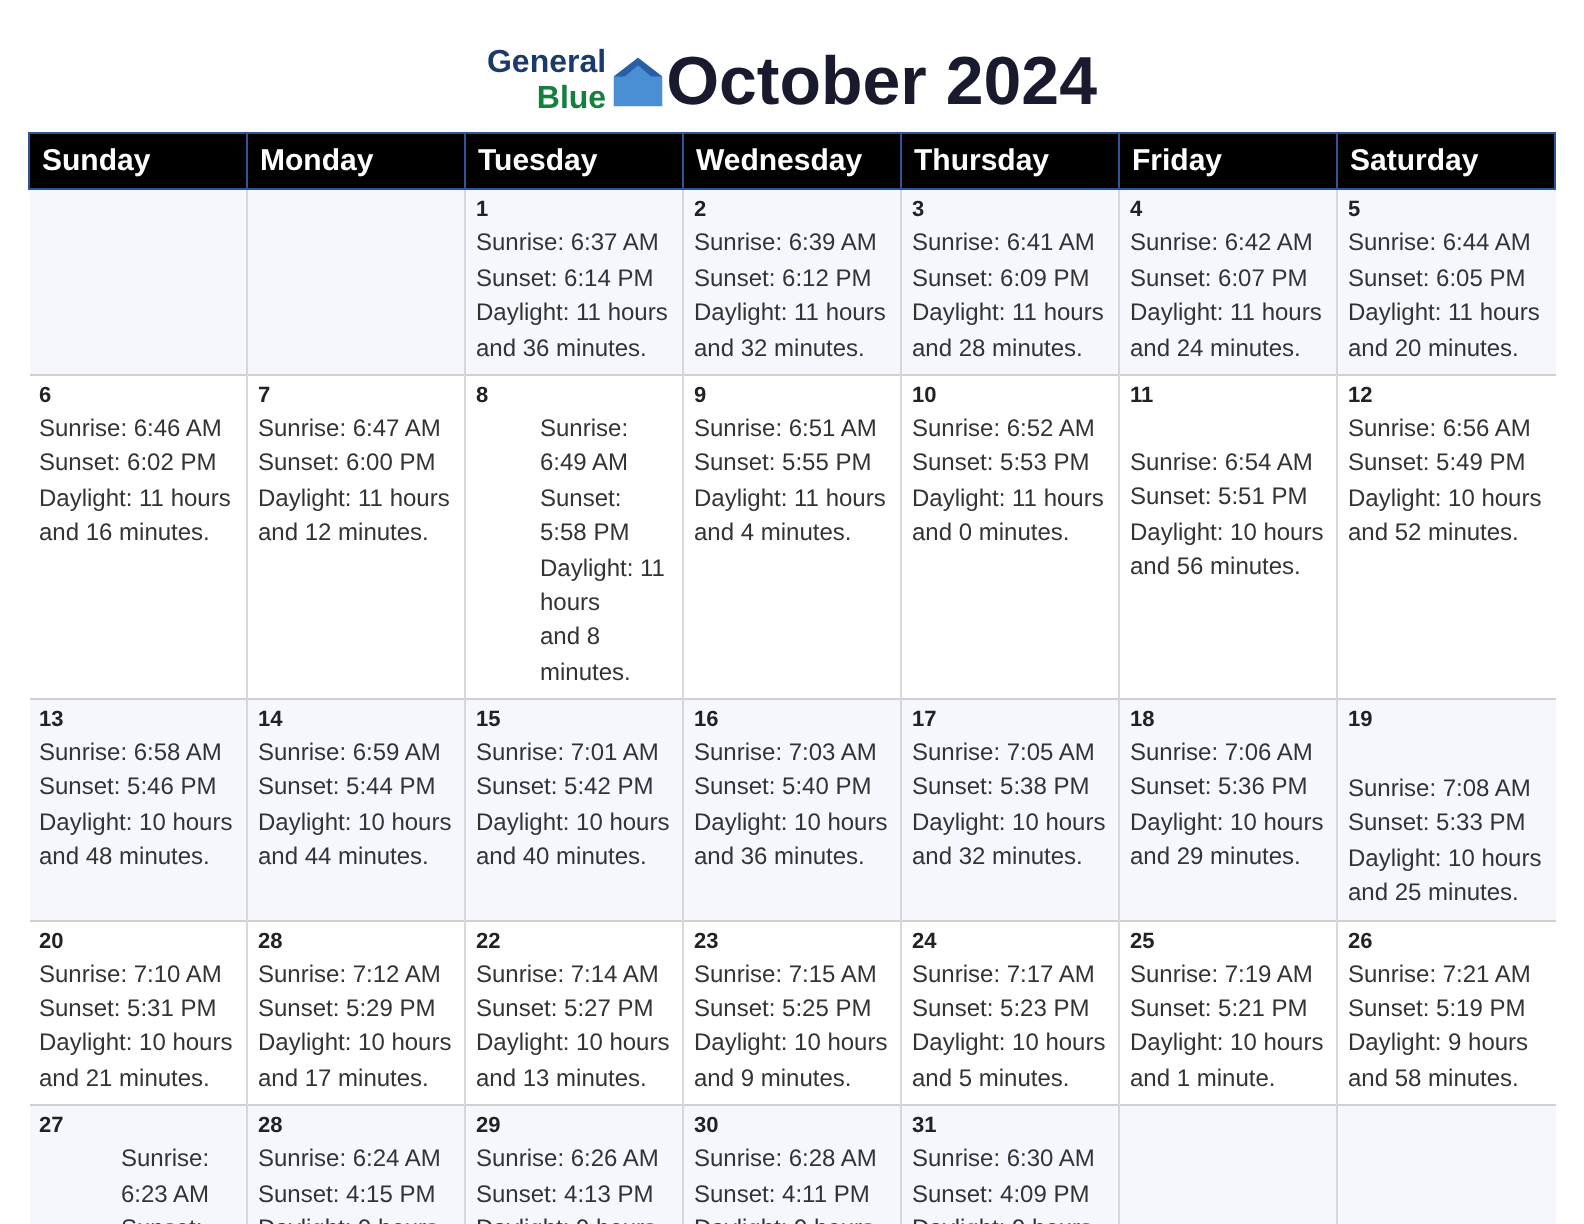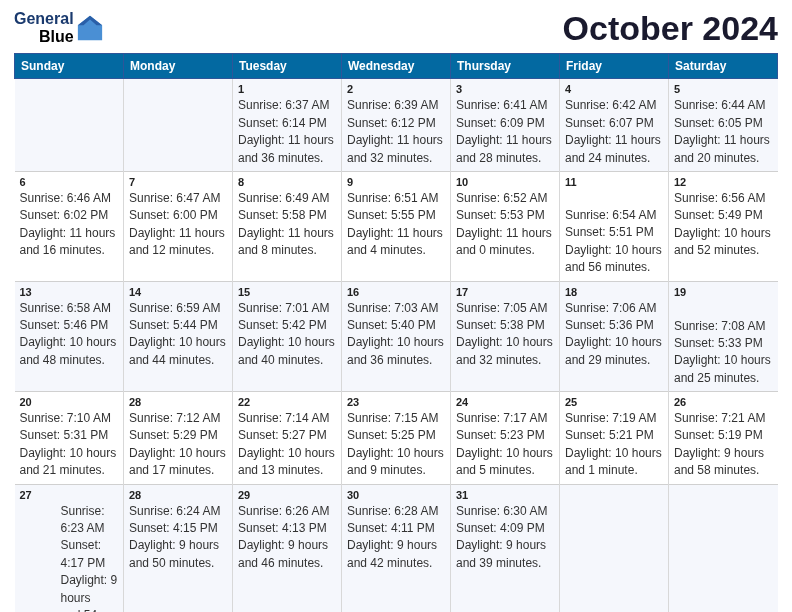--- a/index.html
+++ b/index.html
@@ -12,23 +12,24 @@
     }
     .page {
       width: 792px;
       height: 612px;
       padding: 10px 14px;
       display: flex;
       flex-direction: column;
     }
     .header {
       display: flex;
-      justify-content: space-between;
+      justify-content: center;
       align-items: flex-start;
       margin-bottom: 6px;
+      margin-top: 13px;
     }
     .logo {
       display: flex;
       align-items: center;
     }
     .logo-icon {
       width: 28px;
       height: 28px;
       margin-left: 2px;
     }
@@ -44,23 +45,23 @@
     .subtitle {
       font-size: 14px;
       color: #555;
     }
     table {
       width: 100%;
       border-collapse: collapse;
       flex: 1;
     }
     thead tr th {
-      background-color: #0369a1;
+      background-color: #000000;
       color: #fff;
-      font-size: 12px;
+      font-size: 15px;
       font-weight: bold;
       padding: 5px 6px;
       text-align: left;
       border: 1px solid #2e5599;
     }
     tbody tr {
       border-bottom: 1px solid #d0d0d0;
     }
     tbody tr:nth-child(odd) {
       background-color: #f5f7fc;
@@ -97,21 +98,21 @@
   </style>
 </head>
 <body>
 
 <div class="page">
   <div class="header">
     <div class="logo">
       <div style="display:flex;align-items:center;">
         <div style="text-align:right;">
           <div style="font-size:16px;font-weight:bold;color:#1a3a6e;line-height:1.1;">General</div>
-          <div style="font-size:16px;font-weight:bold;color:#000000;line-height:1.1;">Blue</div>
+          <div style="font-size:16px;font-weight:bold;color:#15803d;line-height:1.1;">Blue</div>
         </div>
         <svg class="logo-icon" viewBox="0 0 30 30">
           <polygon points="15,2 28,12 28,28 2,28 2,12" fill="#4a8fd4"></polygon>
           <polygon points="15,2 28,12 22,12 15,6 8,12 2,12" fill="#2a5fa8"></polygon>
         </svg>
       </div>
     </div>
     <div class="title-block">
       <div class="main-title">October 2024</div>
     </div>
@@ -179,21 +180,21 @@
           </td>
           <td>
             <span class="day-num">7</span>
             <div class="cell-content" style="white-space: pre-line;">Sunrise: 6:47 AM
 Sunset: 6:00 PM
 Daylight: 11 hours
 and 12 minutes.</div>
           </td>
           <td>
             <span class="day-num">8</span>
-            <div class="cell-content" style="white-space: pre-line;">Sunrise: 6:49 AM
+            <div class="cell-content" style="white-space: pre-line; margin-left: 32px;">Sunrise: 6:49 AM
 Sunset: 5:58 PM
 Daylight: 11 hours
 and 8 minutes.</div>
           </td>
           <td>
             <span class="day-num">9</span>
             <div class="cell-content" style="white-space: pre-line;">Sunrise: 6:51 AM
 Sunset: 5:55 PM
 Daylight: 11 hours
 and 4 minutes.</div>

